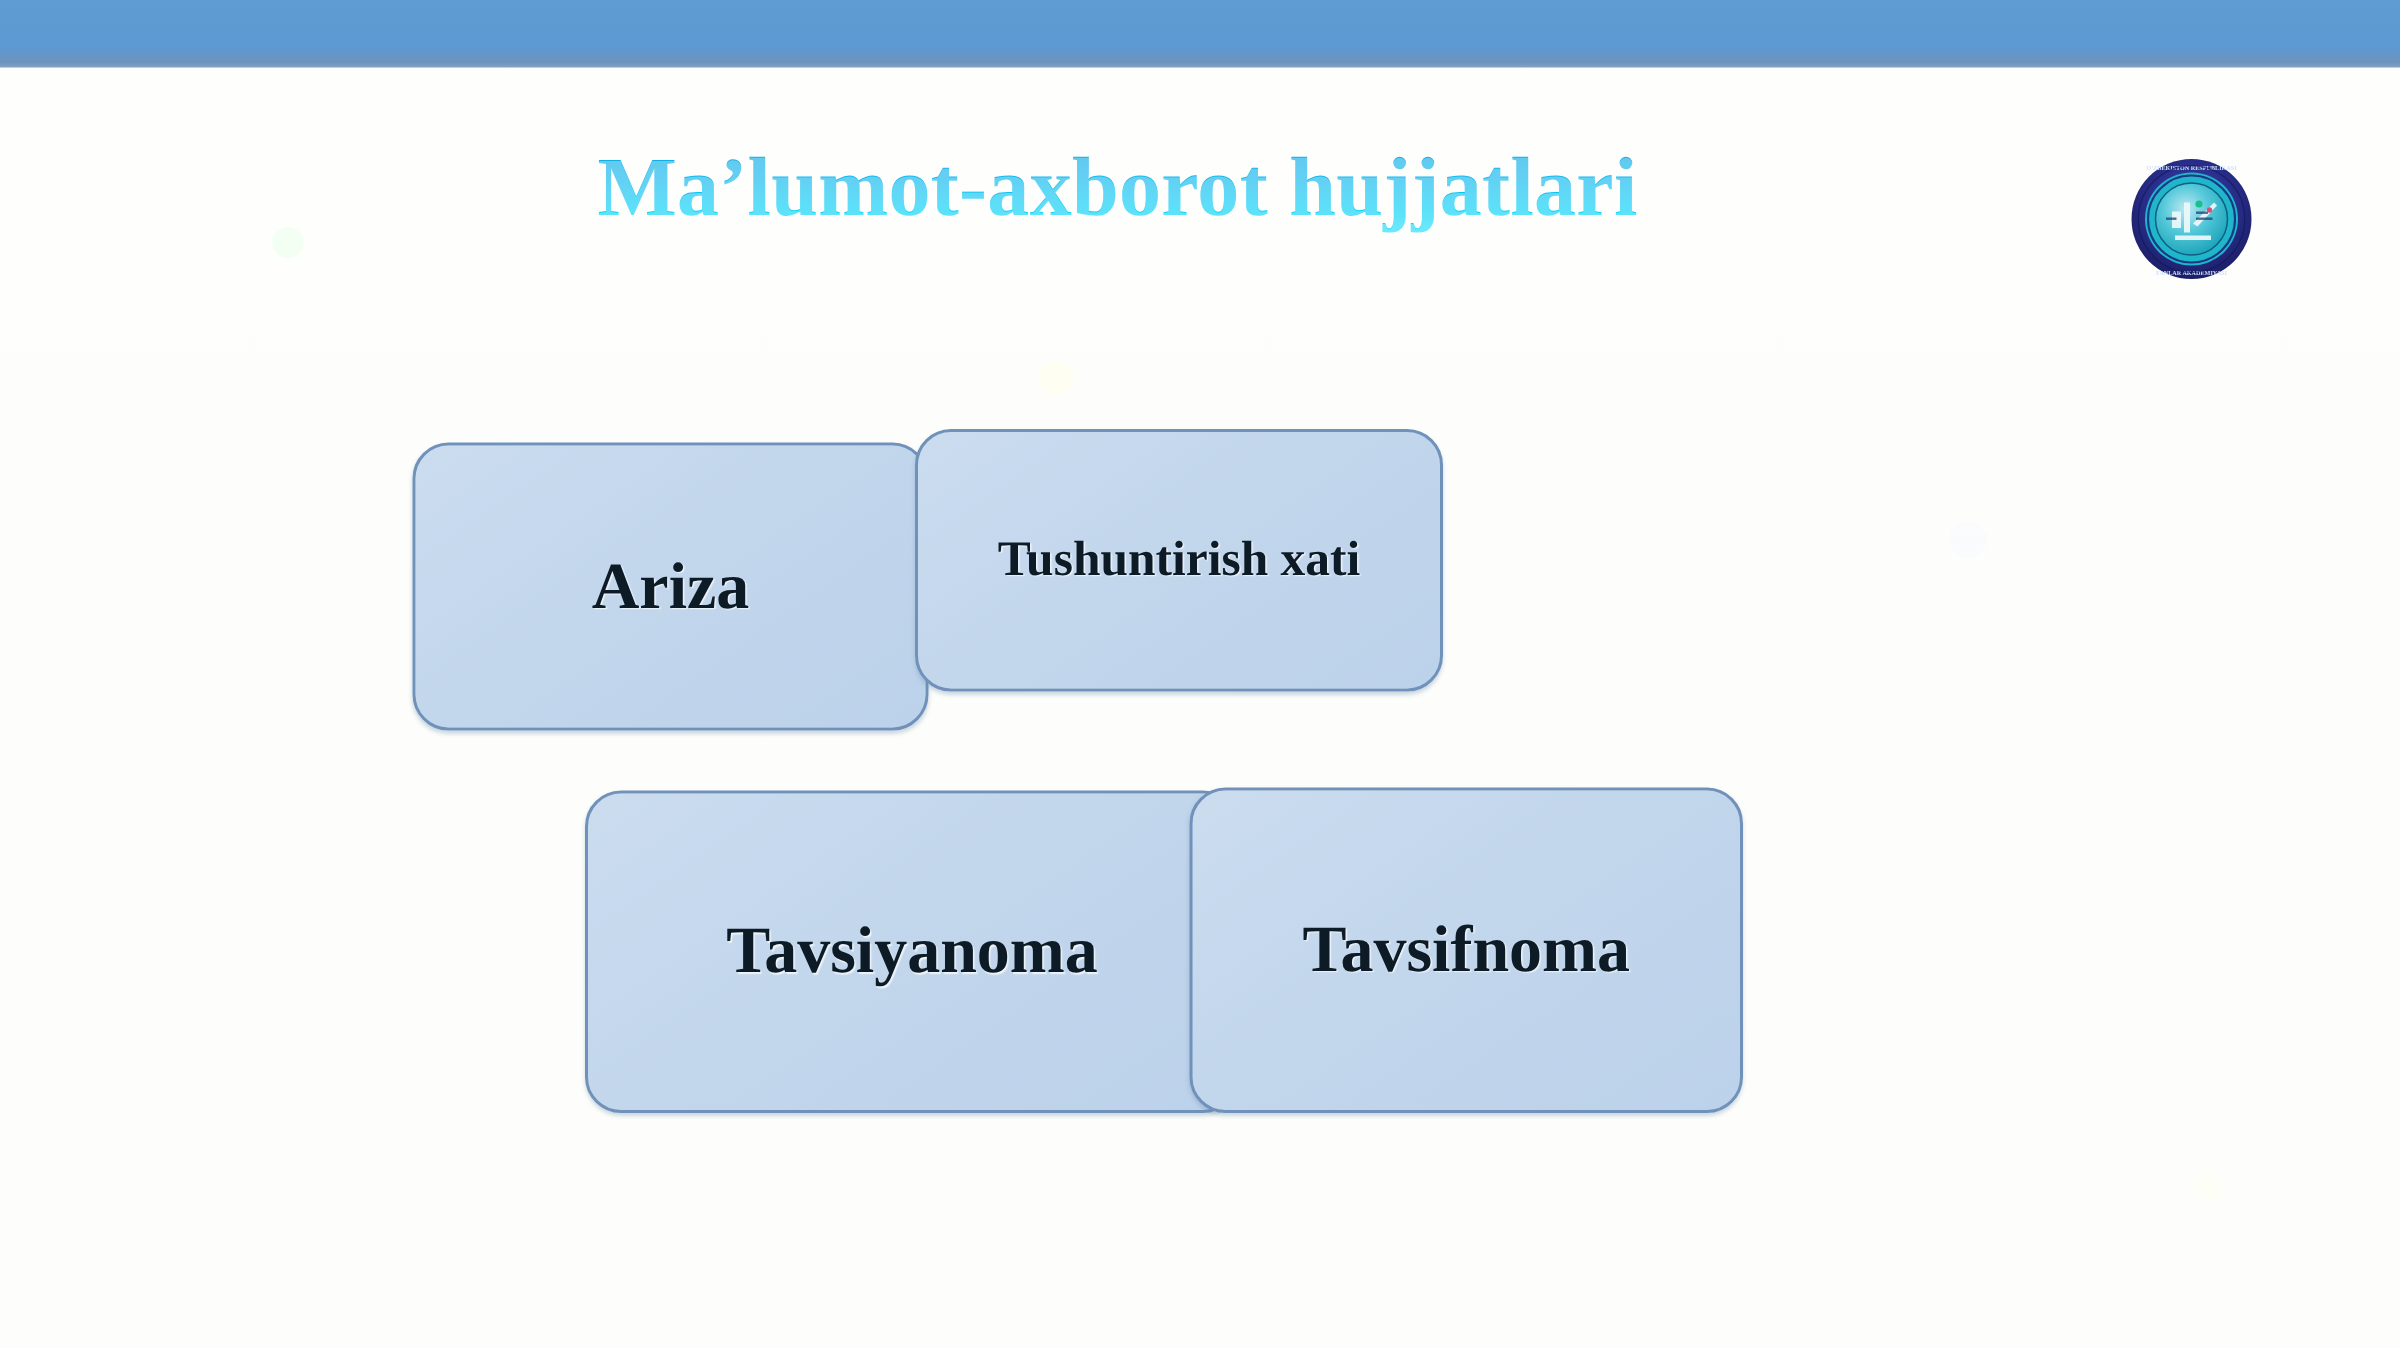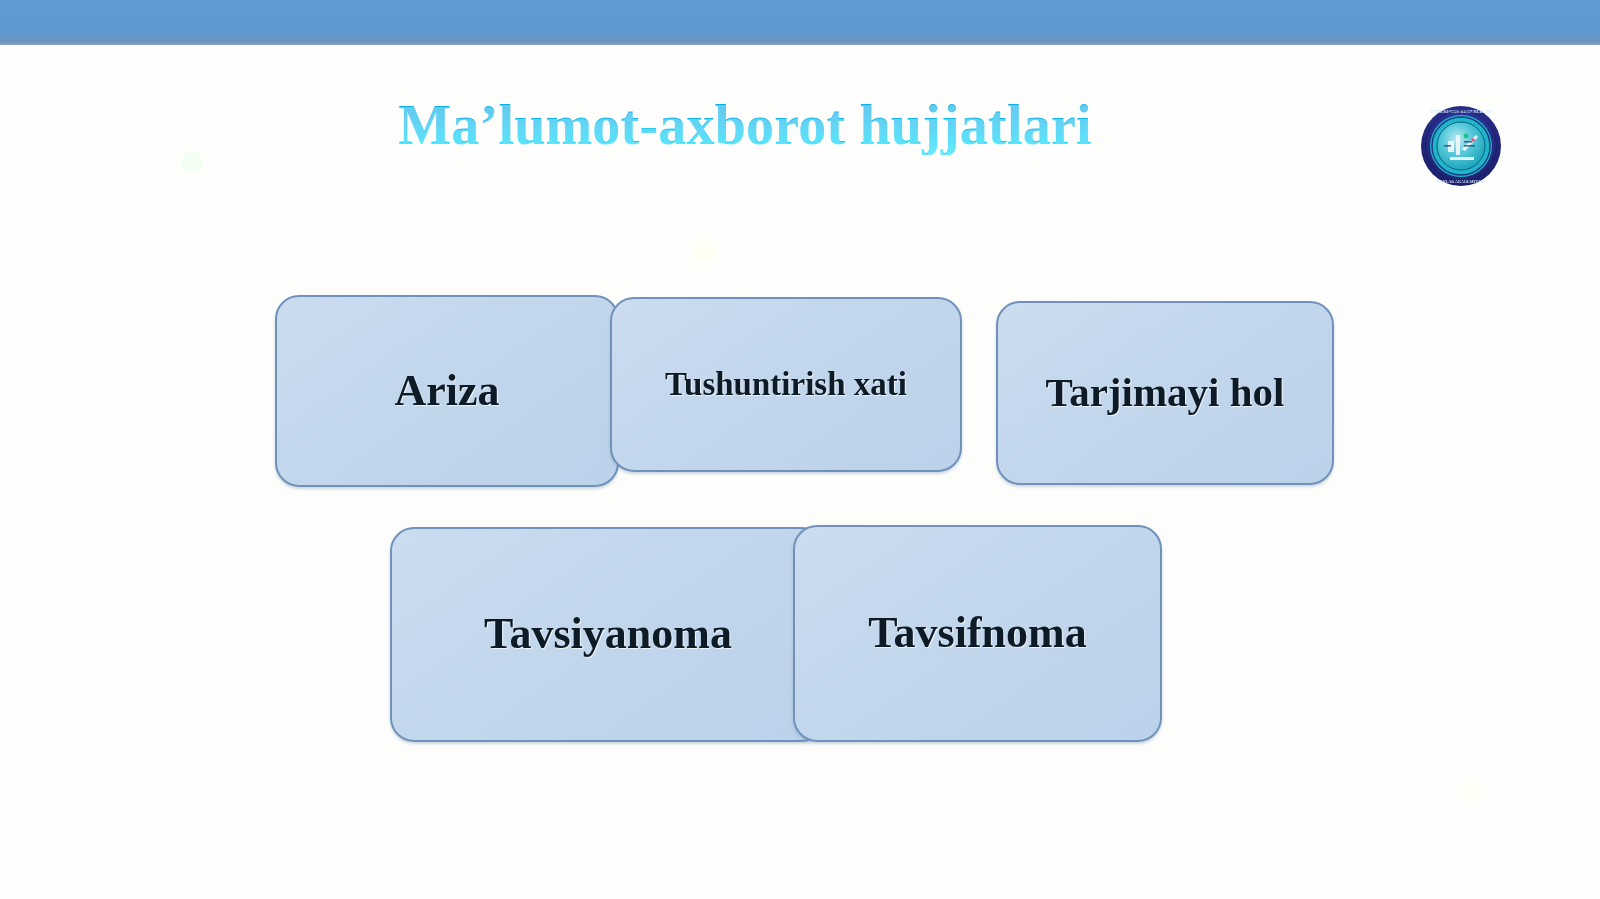--- a/index.html
+++ b/index.html
@@ -87,21 +87,21 @@
   .box-label {
     font-family: "Liberation Serif", serif;
     font-weight: bold;
     color: #0d1b26;
     text-shadow: 1px 1px 1px rgba(255,255,255,0.75);
     line-height: 1.1;
     padding: 0 14px;
   }
 
   #box-ariza      { left: 235px; top: 295px; width: 344px; height: 192px; margin-left: 40px; }
-  #box-tushuntirish { left: 610px; top: 297px; width: 352px; height: 175px; }
+  #box-tushuntirish { left: 610px; top: 286px; width: 352px; height: 175px; }
   #box-tarjimayi  { left: 996px; top: 301px; width: 338px; height: 184px; }
   #box-tavsiyanoma{ left: 390px; top: 527px; width: 436px; height: 215px; }
   #box-tavsifnoma { left: 793px; top: 525px; width: 369px; height: 217px; }
 
   #box-ariza .box-label       { font-size: 44px; }
   #box-tushuntirish .box-label{ font-size: 33px; }
   #box-tarjimayi .box-label   { font-size: 41px; }
   #box-tavsiyanoma .box-label { font-size: 44px; }
   #box-tavsifnoma .box-label  { font-size: 44px; }
 </style>
@@ -155,23 +155,20 @@
   </div>
 
   <div class="box" id="box-ariza">
     <span class="box-label">Ariza</span>
   </div>
 
   <div class="box" id="box-tushuntirish">
     <span class="box-label">Tushuntirish xati</span>
   </div>
 
-  <div class="box" id="box-tarjimayi">
-    <span class="box-label">Tarjimayi hol</span>
-  </div>
 
   <div class="box" id="box-tavsiyanoma">
     <span class="box-label">Tavsiyanoma</span>
   </div>
 
   <div class="box" id="box-tavsifnoma">
     <span class="box-label">Tavsifnoma</span>
   </div>
 
 </div>

